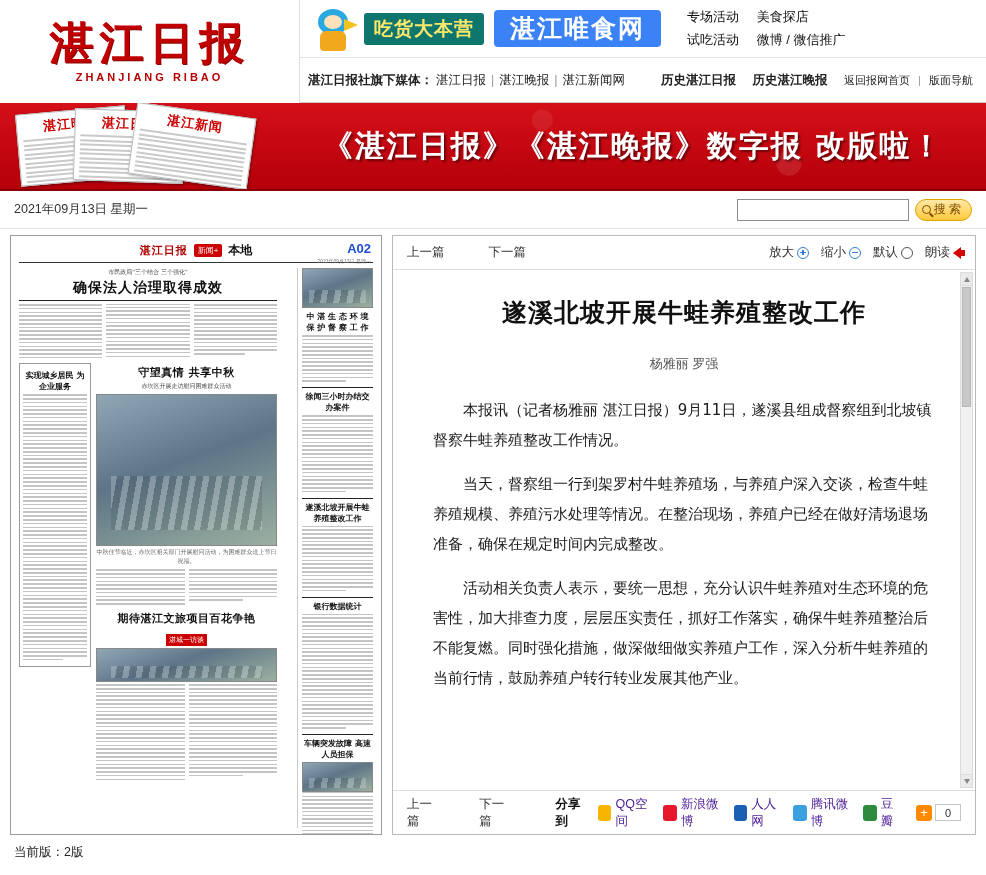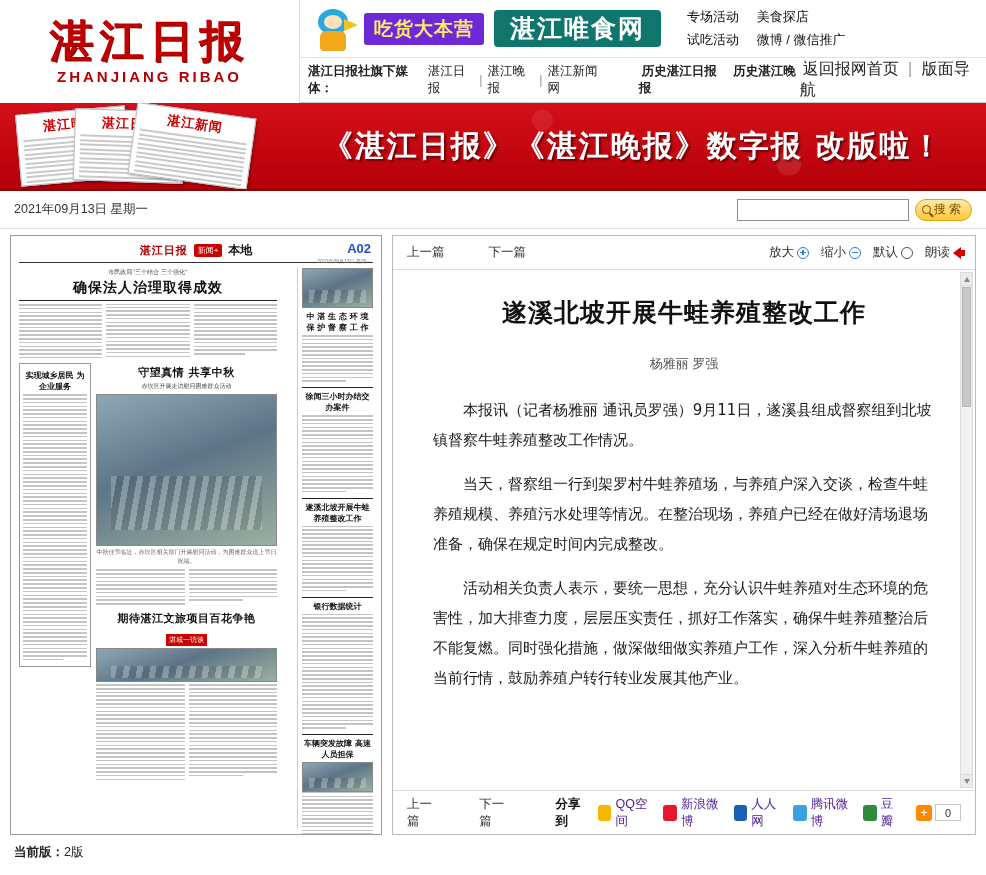--- a/index.html
+++ b/index.html
@@ -27,21 +27,21 @@
   }
   .logo-cn {
     font-family: "DejaVu Serif", serif;
     font-size: 44px; font-weight: bold;
     color: #c00000;
     letter-spacing: 6px;
     line-height: 1.05;
     text-shadow: 1px 1px 0 #8d0000;
   }
   .logo-en {
-    font-size: 15px; color: #b40000; letter-spacing: 3px;
+    font-size: 11px; color: #b40000; letter-spacing: 3px;
     margin-top: 4px; font-weight: bold;
   }
   .head-right { flex: 1; display: flex; flex-direction: column; }
   .ad-strip {
     height: 58px; background: #ffffff;
     display: flex; align-items: center;
     border-bottom: 1px solid #e2e2e2;
     padding-left: 8px;
   }
   .ad-mascot {
@@ -65,29 +65,29 @@
     background: #f2a81d;
   }
   .ad-mascot .horn {
     position: absolute; left: 36px; top: 14px;
     width: 0; height: 0;
     border-left: 14px solid #f2c31d;
     border-top: 6px solid transparent;
     border-bottom: 6px solid transparent;
   }
   .ad-red-btn {
-    background: #6d28d9; color: #ffe96a;
+    background: #0f766e; color: #ffe96a;
     font-size: 19px; font-weight: bold;
     padding: 3px 10px; border-radius: 3px;
     letter-spacing: 1px;
     margin-right: 10px;
     font-family: "DejaVu Sans", sans-serif;
   }
   .ad-blue-btn {
-    background: #0f766e; color: #ffffff;
+    background: #3b82f6; color: #ffffff;
     font-size: 25px; font-weight: bold;
     padding: 2px 16px; border-radius: 4px;
     letter-spacing: 2px;
     font-family: "DejaVu Sans", sans-serif;
   }
   .ad-links {
     margin-left: 26px;
     font-size: 13px; color: #111; line-height: 1.7;
   }
   .ad-links span { margin-right: 14px; }
@@ -95,21 +95,21 @@
     height: 44px; display: flex; align-items: center;
     font-size: 12.5px; color: #222;
     padding-left: 8px;
   }
   .nav-strip .label { font-weight: bold; }
   .nav-strip a { color: #222; text-decoration: none; margin: 0 3px; }
   .nav-sep { color: #999; margin: 0 2px; }
   .nav-group2 { margin-left: 30px; font-weight: bold; }
   .nav-right {
     margin-left: auto; margin-right: 10px;
-    font-size: 16px; color: #222;
+    font-size: 11px; color: #222;
   }
   .nav-right a { color: #222; text-decoration: none; }
 
   
   .banner {
     position: relative;
     height: 88px;
     background: linear-gradient(180deg,#d40f18 0%, #b5000a 100%);
     display: flex; align-items: center;
     overflow: hidden;
@@ -256,21 +256,21 @@
   .redtag {
     background:#c00; color:#fff; font-size:7px; padding:1px 3px; display:inline-block;
   }
   .pp-footer-note { font-size: 6px; color:#666; text-align:center; margin-top:2px; }
 
   .left-foot {
     display: flex; align-items: center;
     height: 34px; font-size: 12.5px; color: #222;
     padding: 0 4px;
   }
-  .left-foot .cur { font-weight: bold; }
+  .left-foot .cur { font-weight: normal; }
   .left-foot .links { margin-left: auto; display: flex; gap: 14px; }
   .left-foot .links a { color: #222; text-decoration: none; }
   .left-foot .links a.red { color: #d40000; }
 
   
   .right-col { flex: 1; }
   .article-box {
     border: 1px solid #b9b9b9;
     height: 600px;
     display: flex; flex-direction: column;
@@ -873,21 +873,21 @@
             <span class="tool">
               <span>朗读</span>
               <span class="speaker"></span>
             </span>
           </span>
         </div>
 
         <div class="art-scroll">
           <div class="art-title">遂溪北坡开展牛蛙养殖整改工作</div>
           <div class="art-author">杨雅丽 罗强</div>
-          <p class="art-p">本报讯（记者杨雅丽 通讯员罗强）9月11日，遂溪县组成督察组到北坡镇督察牛蛙养殖整改工作情况。</p>
+          <p class="art-p">本报讯（记者杨雅丽 湛江日报）9月11日，遂溪县组成督察组到北坡镇督察牛蛙养殖整改工作情况。</p>
           <p class="art-p">当天，督察组一行到架罗村牛蛙养殖场，与养殖户深入交谈，检查牛蛙养殖规模、养殖污水处理等情况。在整治现场，养殖户已经在做好清场退场准备，确保在规定时间内完成整改。</p>
           <p class="art-p">活动相关负责人表示，要统一思想，充分认识牛蛙养殖对生态环境的危害性，加大排查力度，层层压实责任，抓好工作落实，确保牛蛙养殖整治后不能复燃。同时强化措施，做深做细做实养殖户工作，深入分析牛蛙养殖的当前行情，鼓励养殖户转行转业发展其他产业。</p>
 
           <div class="scrollbar">
             <div class="sb-up"></div>
             <div class="sb-thumb"></div>
             <div class="sb-down"></div>
           </div>
         </div>
 

